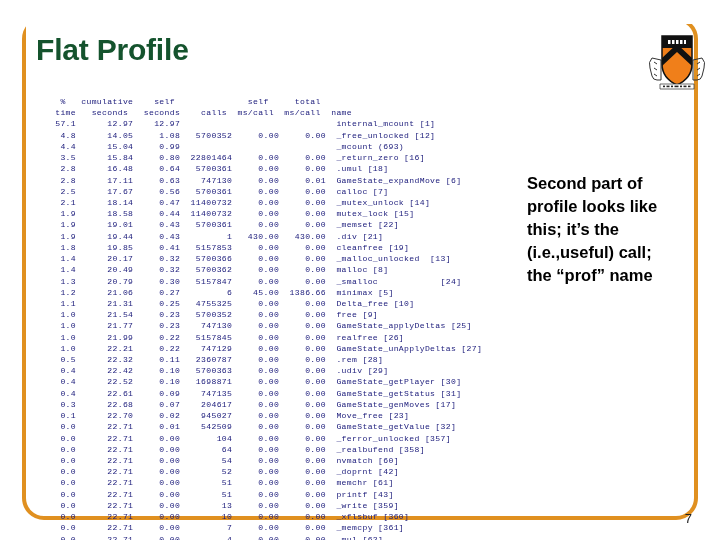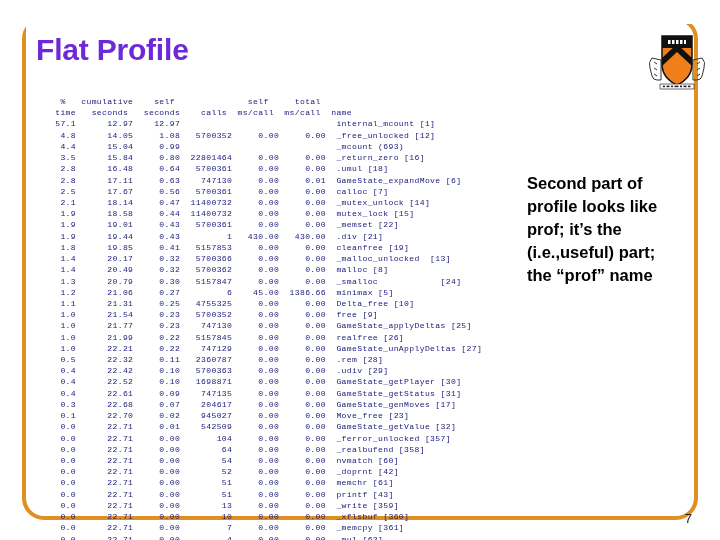--- a/index.html
+++ b/index.html
@@ -50,21 +50,21 @@
     width: 70px;
     height: 12px;
     background: #ffffff;
   }
   .title {
     position: absolute;
     left: 36px;
     top: 32px;
     font-size: 30px;
     font-weight: bold;
-    color: #6d28d9;
+    color: #14532d;
     letter-spacing: -0.2px;
     line-height: 36px;
   }
   
   .logo {
     position: absolute;
     left: 646px;
     top: 22px;
     width: 62px;
     height: 72px;
@@ -150,20 +150,20 @@
         <rect x="38" y="18" width="2" height="4"></rect>
       </g>
     </svg>
   </div>
 
   <div class="profile"><span class="line">  %   cumulative    self              self     total</span><span class="line"> time   seconds   seconds    calls  ms/call  ms/call  name</span><span class="line"> 57.1      12.97    12.97                              internal_mcount [1]</span><span class="line">  4.8      14.05     1.08   5700352     0.00     0.00  _free_unlocked [12]</span><span class="line">  4.4      15.04     0.99                              _mcount (693)</span><span class="line">  3.5      15.84     0.80  22801464     0.00     0.00  _return_zero [16]</span><span class="line">  2.8      16.48     0.64   5700361     0.00     0.00  .umul [18]</span><span class="line">  2.8      17.11     0.63    747130     0.00     0.01  GameState_expandMove [6]</span><span class="line">  2.5      17.67     0.56   5700361     0.00     0.00  calloc [7]</span><span class="line">  2.1      18.14     0.47  11400732     0.00     0.00  _mutex_unlock [14]</span><span class="line">  1.9      18.58     0.44  11400732     0.00     0.00  mutex_lock [15]</span><span class="line">  1.9      19.01     0.43   5700361     0.00     0.00  _memset [22]</span><span class="line">  1.9      19.44     0.43         1   430.00   430.00  .div [21]</span><span class="line">  1.8      19.85     0.41   5157853     0.00     0.00  cleanfree [19]</span><span class="line">  1.4      20.17     0.32   5700366     0.00     0.00  _malloc_unlocked  [13]</span><span class="line">  1.4      20.49     0.32   5700362     0.00     0.00  malloc [8]</span><span class="line">  1.3      20.79     0.30   5157847     0.00     0.00  _smalloc            [24]</span><span class="line">  1.2      21.06     0.27         6    45.00  1386.66  minimax [5]</span><span class="line">  1.1      21.31     0.25   4755325     0.00     0.00  Delta_free [10]</span><span class="line">  1.0      21.54     0.23   5700352     0.00     0.00  free [9]</span><span class="line">  1.0      21.77     0.23    747130     0.00     0.00  GameState_applyDeltas [25]</span><span class="line">  1.0      21.99     0.22   5157845     0.00     0.00  realfree [26]</span><span class="line">  1.0      22.21     0.22    747129     0.00     0.00  GameState_unApplyDeltas [27]</span><span class="line">  0.5      22.32     0.11   2360787     0.00     0.00  .rem [28]</span><span class="line">  0.4      22.42     0.10   5700363     0.00     0.00  .udiv [29]</span><span class="line">  0.4      22.52     0.10   1698871     0.00     0.00  GameState_getPlayer [30]</span><span class="line">  0.4      22.61     0.09    747135     0.00     0.00  GameState_getStatus [31]</span><span class="line">  0.3      22.68     0.07    204617     0.00     0.00  GameState_genMoves [17]</span><span class="line">  0.1      22.70     0.02    945027     0.00     0.00  Move_free [23]</span><span class="line">  0.0      22.71     0.01    542509     0.00     0.00  GameState_getValue [32]</span><span class="line">  0.0      22.71     0.00       104     0.00     0.00  _ferror_unlocked [357]</span><span class="line">  0.0      22.71     0.00        64     0.00     0.00  _realbufend [358]</span><span class="line">  0.0      22.71     0.00        54     0.00     0.00  nvmatch [60]</span><span class="line">  0.0      22.71     0.00        52     0.00     0.00  _doprnt [42]</span><span class="line">  0.0      22.71     0.00        51     0.00     0.00  memchr [61]</span><span class="line">  0.0      22.71     0.00        51     0.00     0.00  printf [43]</span><span class="line">  0.0      22.71     0.00        13     0.00     0.00  _write [359]</span><span class="line">  0.0      22.71     0.00        10     0.00     0.00  _xflsbuf [360]</span><span class="line">  0.0      22.71     0.00         7     0.00     0.00  _memcpy [361]</span><span class="line">  0.0      22.71     0.00         4     0.00     0.00  .mul [62]</span></div>
 
   <div class="note">
       <span class="note-line">Second part of</span>
       <span class="note-line">profile looks like</span>
-      <span class="note-line">prof; it’s the</span>
-      <span class="note-line">(i.e.,useful) part;</span>
+      <span class="note-line">this; it’s the</span>
+      <span class="note-line">(i.e.,useful) call;</span>
       <span class="note-line">the “prof” name</span>
     </div>
 
   <div class="page-num">7</div>
 
 </div>
 
 </body></html>

